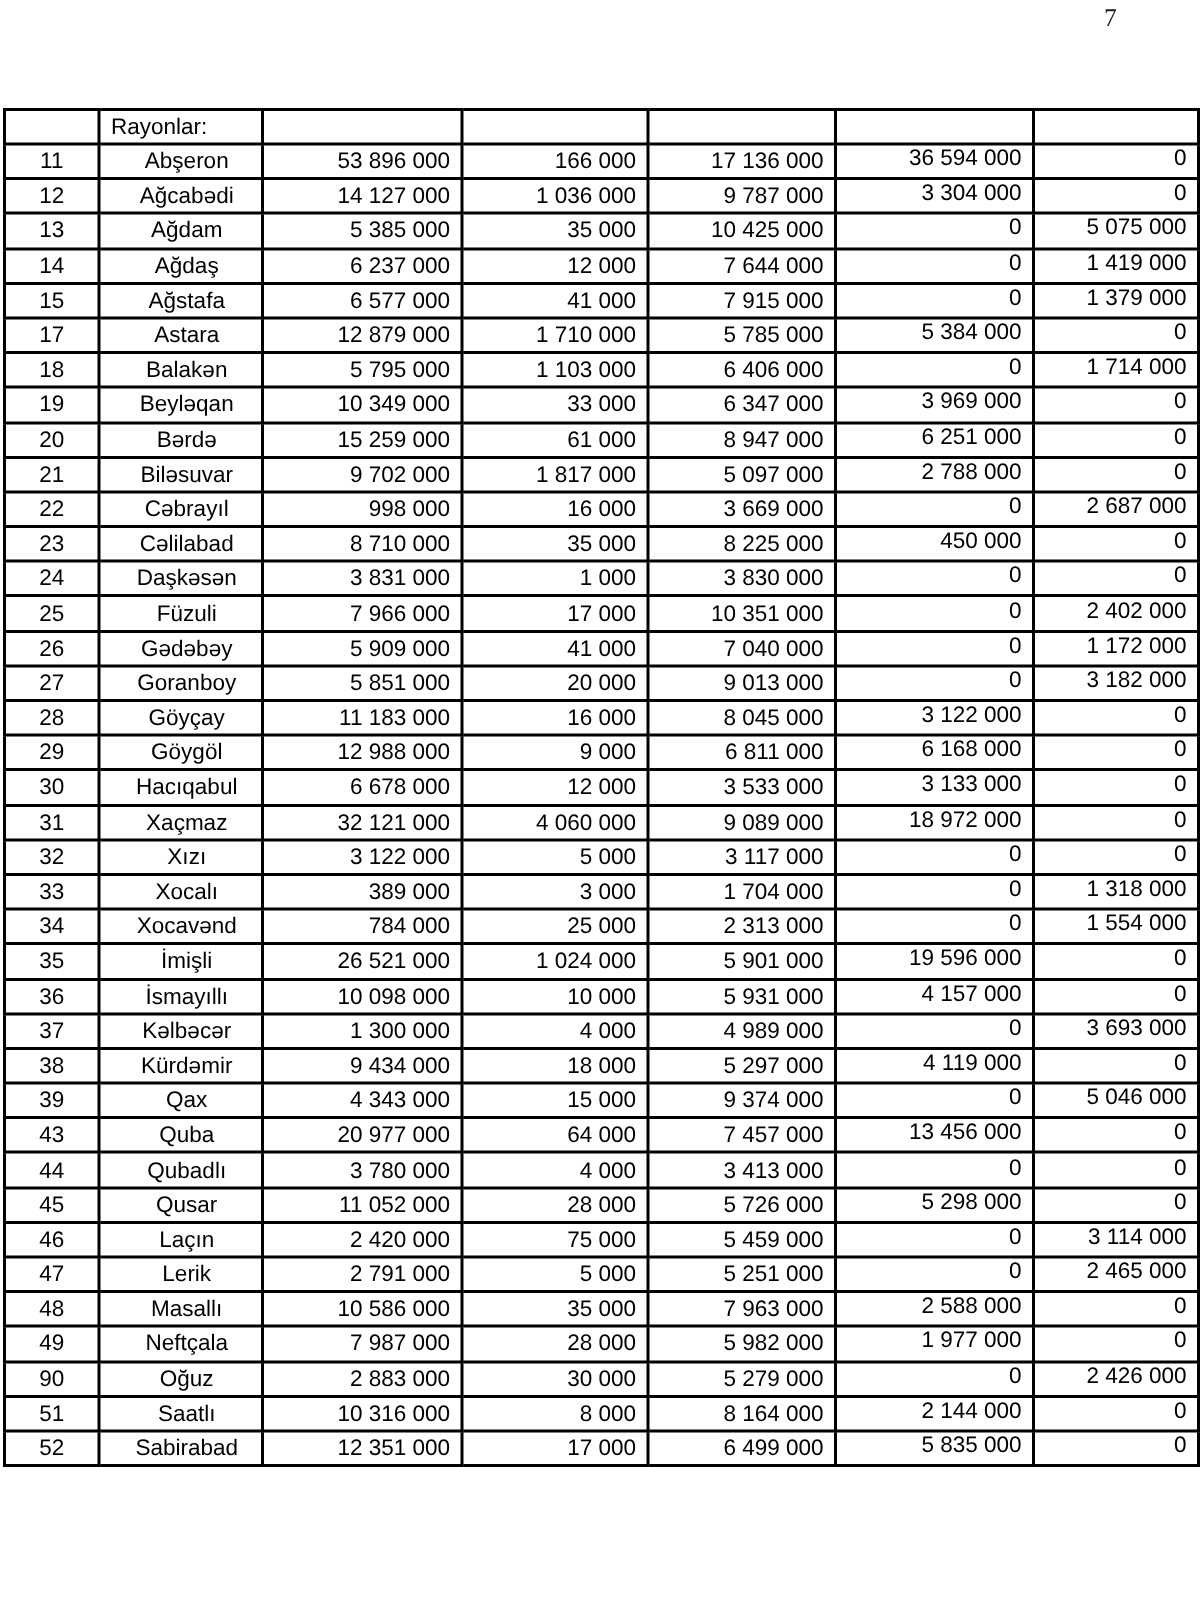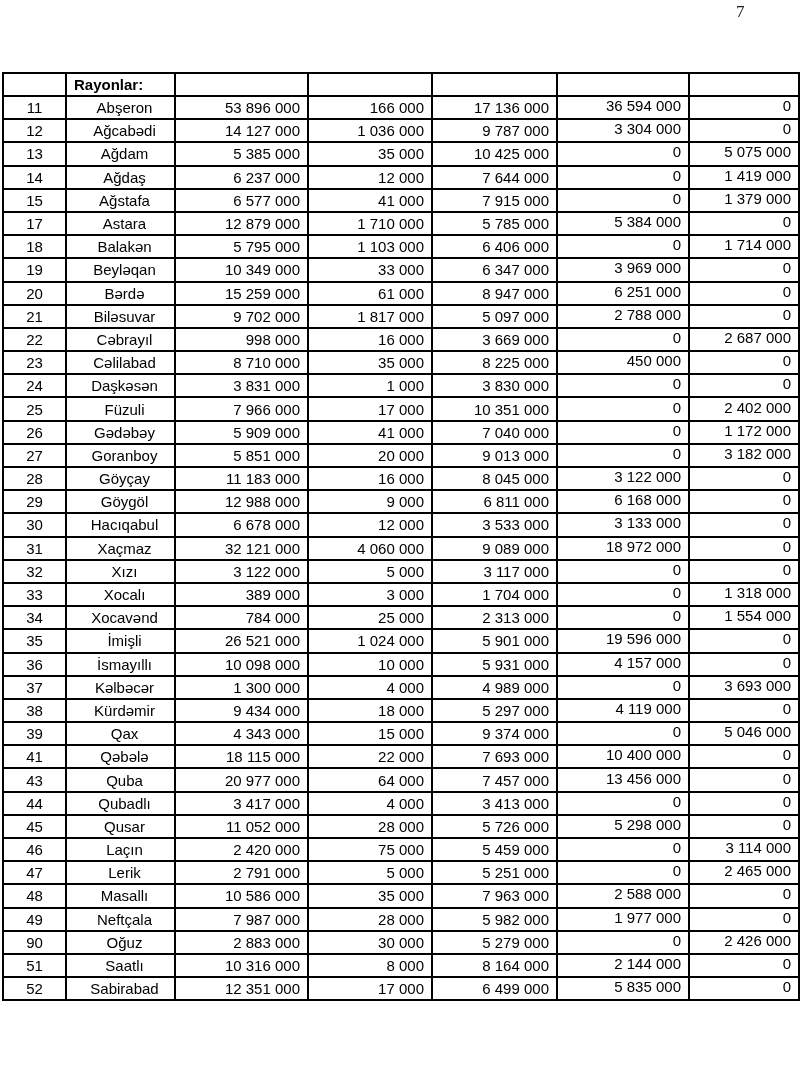--- a/index.html
+++ b/index.html
@@ -38,21 +38,21 @@
     font-size: 15px;
     line-height: 21px;
     height: 21.2px;
     white-space: nowrap;
     overflow: hidden;
     vertical-align: middle;
   }
   .budget-table thead th {
     height: 21px;
     text-align: left;
-    font-weight: bold;
+    font-weight: normal;
   }
   .budget-table th.col-name {
     padding-left: 7px;
   }
   td.col-no   { text-align: center; }
   td.col-name { text-align: center;  padding-left: 8px; }
   td.col-num  { text-align: right; padding-right: 7px; }
   td.raised span {
     position: relative;
     top: -2px;
@@ -332,41 +332,32 @@
       <tr>
         <td class="col-no"><span>39</span></td>
         <td class="col-name"><span>Qax</span></td>
         <td class="col-num"><span>4 343 000</span></td>
         <td class="col-num"><span>15 000</span></td>
         <td class="col-num"><span>9 374 000</span></td>
         <td class="col-num raised"><span>0</span></td>
         <td class="col-num raised"><span>5 046 000</span></td>
       </tr>
       <tr>
-        <td class="col-no"><span>41</span></td>
-        <td class="col-name"><span>Qəbələ</span></td>
-        <td class="col-num"><span>18 115 000</span></td>
-        <td class="col-num"><span>22 000</span></td>
-        <td class="col-num"><span>7 693 000</span></td>
-        <td class="col-num raised"><span>10 400 000</span></td>
-        <td class="col-num raised"><span>0</span></td>
-      </tr>
-      <tr>
         <td class="col-no"><span>43</span></td>
         <td class="col-name"><span>Quba</span></td>
         <td class="col-num"><span>20 977 000</span></td>
         <td class="col-num"><span>64 000</span></td>
         <td class="col-num"><span>7 457 000</span></td>
         <td class="col-num raised"><span>13 456 000</span></td>
         <td class="col-num raised"><span>0</span></td>
       </tr>
       <tr>
         <td class="col-no"><span>44</span></td>
         <td class="col-name"><span>Qubadlı</span></td>
-        <td class="col-num"><span>3 417 000</span></td>
+        <td class="col-num"><span>3 780 000</span></td>
         <td class="col-num"><span>4 000</span></td>
         <td class="col-num"><span>3 413 000</span></td>
         <td class="col-num raised"><span>0</span></td>
         <td class="col-num raised"><span>0</span></td>
       </tr>
       <tr>
         <td class="col-no"><span>45</span></td>
         <td class="col-name"><span>Qusar</span></td>
         <td class="col-num"><span>11 052 000</span></td>
         <td class="col-num"><span>28 000</span></td>

